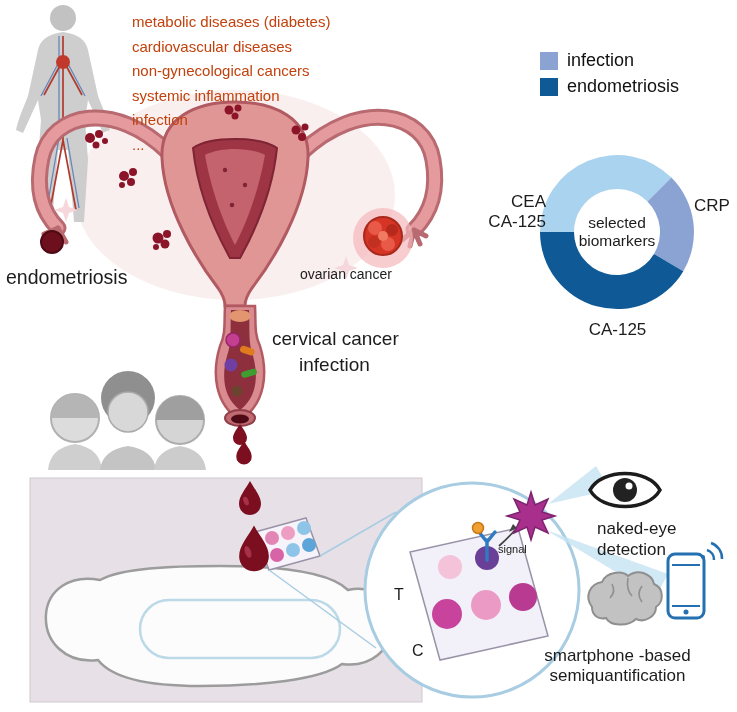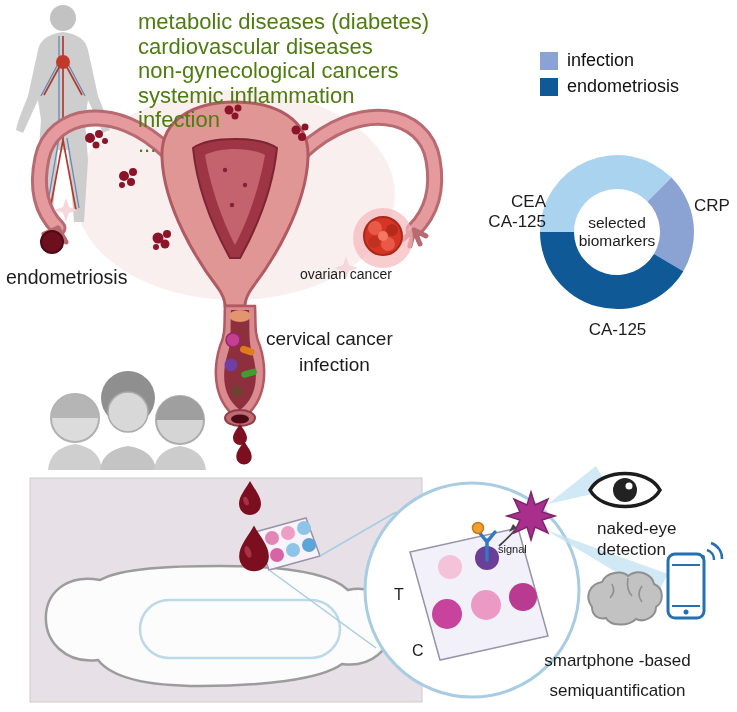--- a/index.html
+++ b/index.html
@@ -1,39 +1,39 @@
 <!DOCTYPE html>
 <html><head>
 <meta charset="utf-8">
 <style>
   *{margin:0;padding:0;box-sizing:border-box}
   html,body{background:#fff}
   body{font-family:"Liberation Sans",sans-serif}
   #stage{position:relative;width:737px;height:712px;background:#fff;overflow:hidden}
   svg.art{position:absolute;left:0;top:0}
   .txt{position:absolute;color:#1c1c1c}
-  .diseases{left:138px;top:10px;font-size:22px;line-height:24.5px;color:#4d7c0f;width:300px}
+  .diseases{left:132px;top:10px;font-size:15px;line-height:24.5px;color:#c2410c;width:300px}
   .lbl-endo{left:6px;top:266px;font-size:19.5px}
   .lbl-ovarian{left:300px;top:266px;font-size:14px}
-  .lbl-cervical{left:266px;top:328px;font-size:19px}
+  .lbl-cervical{left:272px;top:328px;font-size:19px}
   .lbl-infection{left:299px;top:354px;font-size:19px}
   .legend{position:absolute;left:540px;top:50px}
   .legend-row{display:flex;align-items:center;margin-bottom:5px}
   .swatch{width:18px;height:18px;margin-right:9px;flex:0 0 18px}
   .legend-lab{font-size:18px;color:#111}
   .ann-left{left:478px;top:192px;width:68px;text-align:right;font-size:17px;line-height:20px}
   .ann-right{left:694px;top:196px;font-size:17px}
   .ann-bottom{left:580px;top:320px;width:75px;text-align:center;font-size:17px}
   .donut-center{left:572px;top:214px;width:90px;text-align:center;font-size:15.5px;line-height:18px}
   .t-lab{left:394px;top:586px;font-size:16px}
   .c-lab{left:412px;top:642px;font-size:16px}
   .signal-lab{left:498px;top:543px;font-size:11px}
   .patch-lab{left:455px;top:624px;width:105px;text-align:center;font-size:14.5px;line-height:17px}
   .eye-lab{left:597px;top:518px;width:115px;font-size:17px;line-height:21px}
-  .phone-lab{left:532px;top:646px;width:171px;text-align:center;font-size:17px;line-height:30px}
+  .phone-lab{left:532px;top:646px;width:171px;text-align:center;font-size:17px;line-height:20px}
 </style>
 </head>
 <body>
 
 <div id="stage">
 
 <svg class="art" width="737" height="712" viewBox="0 0 737 712">
 
   <ellipse cx="235" cy="195" rx="160" ry="105" fill="#f3dcdc" opacity="0.45"></ellipse>
 

